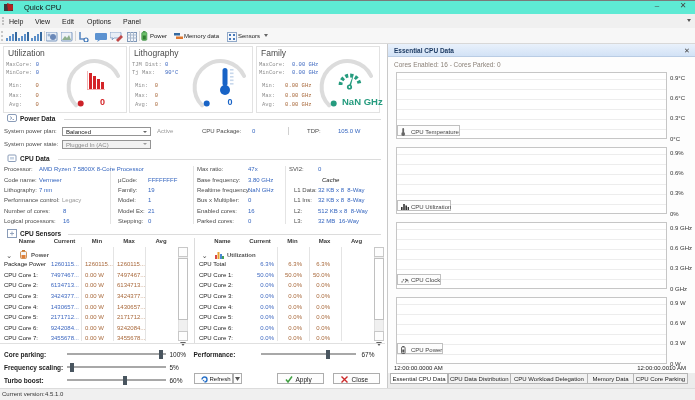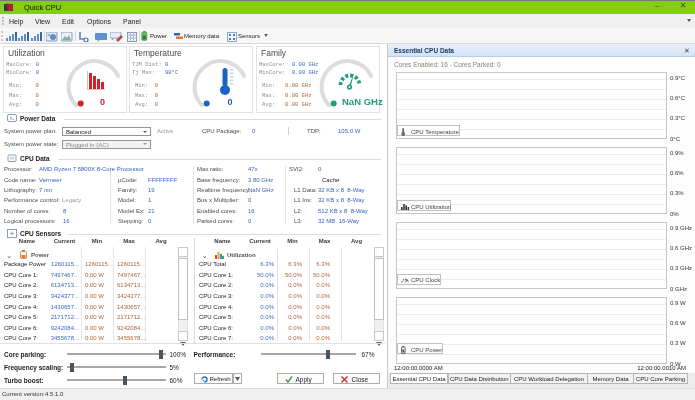--- a/index.html
+++ b/index.html
@@ -1,19 +1,19 @@
 <!DOCTYPE html>
 <html><head>
 <meta charset="utf-8">
 <style>
 * { margin:0; padding:0; box-sizing:border-box; }
 html,body { width:695px; height:400px; overflow:hidden; }
 body { font-family:"Liberation Sans", sans-serif; background:#f0f0f0; position:relative; }
 .abs { position:absolute; }
-#titlebar { left:0; top:0; width:695px; height:14px; background:#84cc16; }
+#titlebar { left:0; top:0; width:695px; height:14px; background:#5eead4; }
 #title-txt { left:24px; top:3px; font-size:7.5px; color:#111; }
 #menubar { left:0; top:14px; width:695px; height:14px; background:#f0f0f0; }
 .menu-item { top:4px; font-size:7px; color:#222; }
 #toolbar { left:0; top:28px; width:695px; height:16px; background:#f7f7f7; border-bottom:1px solid #d8d8d8; }
 #content { left:0; top:44px; width:387px; height:344px; background:#ffffff; }
 #rpanel { left:387px; top:44px; width:308px; height:344px; background:#fdfdfd; border-left:1px solid #c9c9c9; }
 #statusbar { left:0; top:388px; width:695px; height:12px; background:#f0f0f0; border-top:1px solid #dcdcdc; font-size:6px; color:#333; }
 .card { position:absolute; top:2px; height:67px; width:124px; background:#fff; border:1px solid #e2e2e2; }
 .card-title { position:absolute; left:4px; top:1px; font-size:8.5px; color:#4a4a4a; }
 .mono { font-family:"Liberation Mono", monospace; font-size:5.5px; color:#8e8e8e; }
@@ -161,21 +161,21 @@
         </g>
       <text x="38" y="50" font-size="9" font-weight="bold" fill="#d42428" font-family="Liberation Sans">0</text>
     </svg>
     <div class="mlabel mono" style="left:2px;top:13.5px">MaxCore: <span class="blue">0</span></div>
     <div class="mlabel mono" style="left:2px;top:22px">MinCore: <span class="blue">0</span></div>
     <div class="mlabel mono" style="left:5px;top:35px">Min:&nbsp;&nbsp;&nbsp;&nbsp;<span class="brown">0</span></div>
     <div class="mlabel mono" style="left:5px;top:44.5px">Max:&nbsp;&nbsp;&nbsp;&nbsp;<span class="brown">0</span></div>
     <div class="mlabel mono" style="left:5px;top:53.5px">Avg:&nbsp;&nbsp;&nbsp;&nbsp;<span class="brown">0</span></div>
   </div>
   <div class="card" style="left:129px">
-    <div class="card-title">Temperature</div>
+    <div class="card-title">Lithography</div>
     <svg class="abs" style="left:58px;top:8px" width="68" height="60">
       <path d="M 14.1 50.4 A 26 26 0 1 1 56.1 21.0" fill="none" stroke="#dcdcdc" stroke-width="4" stroke-linecap="round"></path>
       <circle cx="18.7" cy="48.5" r="3" fill="#1863c6"></circle>
       <g transform="translate(31,13)">
           <rect x="3.5" y="0" width="5" height="18" rx="2.5" fill="#1863c6"></rect>
           <circle cx="6" cy="22" r="5" fill="#1863c6"></circle>
           <rect x="11" y="1" width="3.5" height="1.6" fill="#c8d8ec"></rect>
           <rect x="11" y="4.5" width="3.5" height="1.6" fill="#c8d8ec"></rect>
           <rect x="11" y="8" width="3.5" height="1.6" fill="#c8d8ec"></rect>
           <rect x="11" y="11.5" width="3.5" height="1.6" fill="#c8d8ec"></rect>

